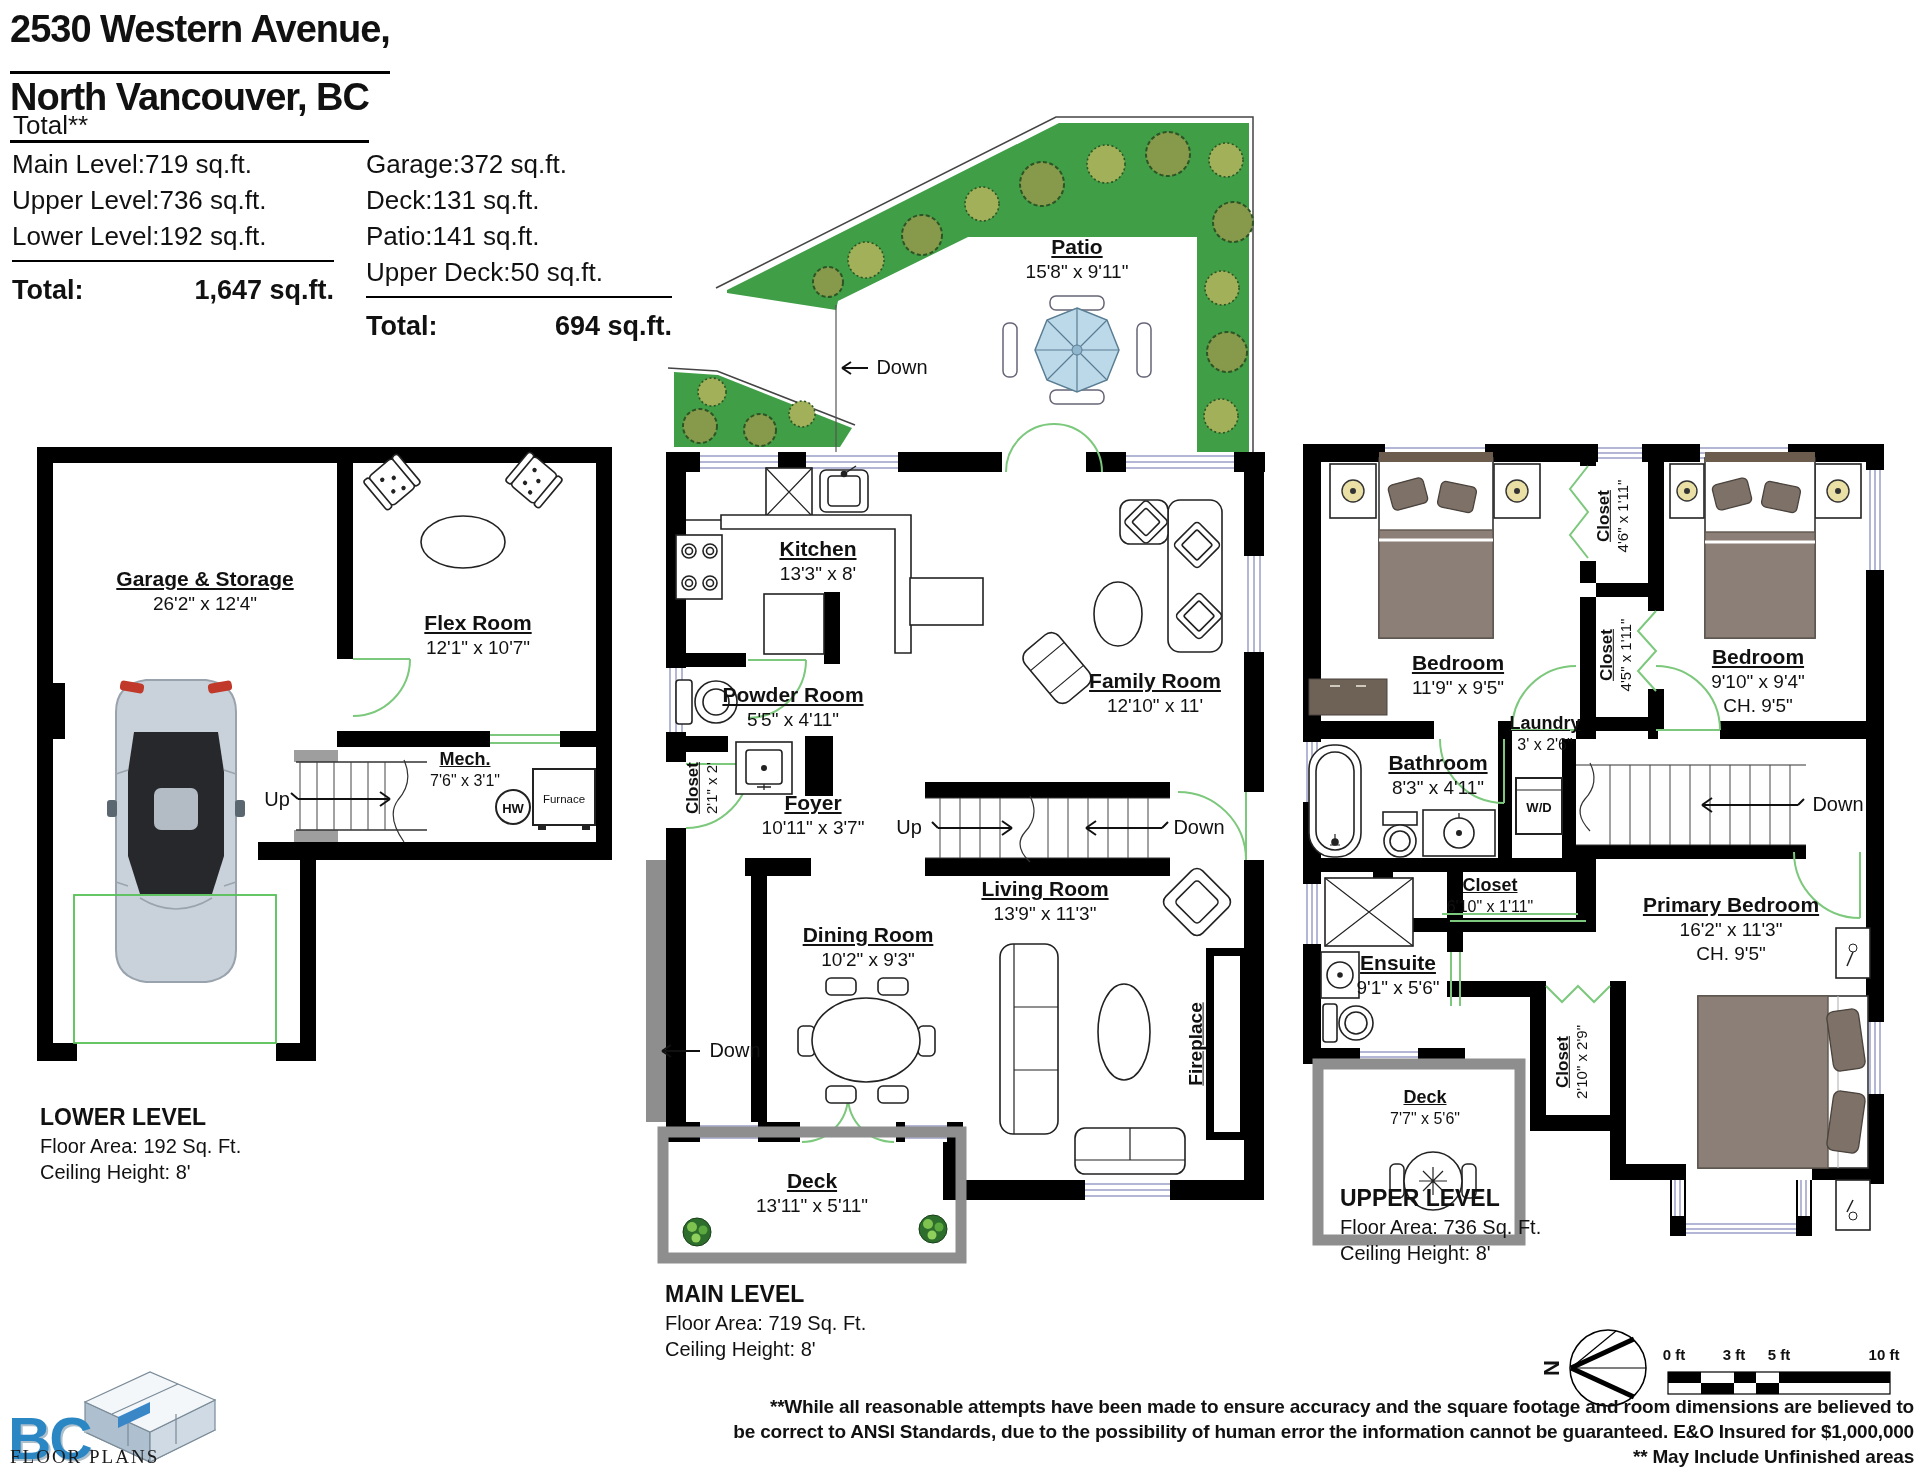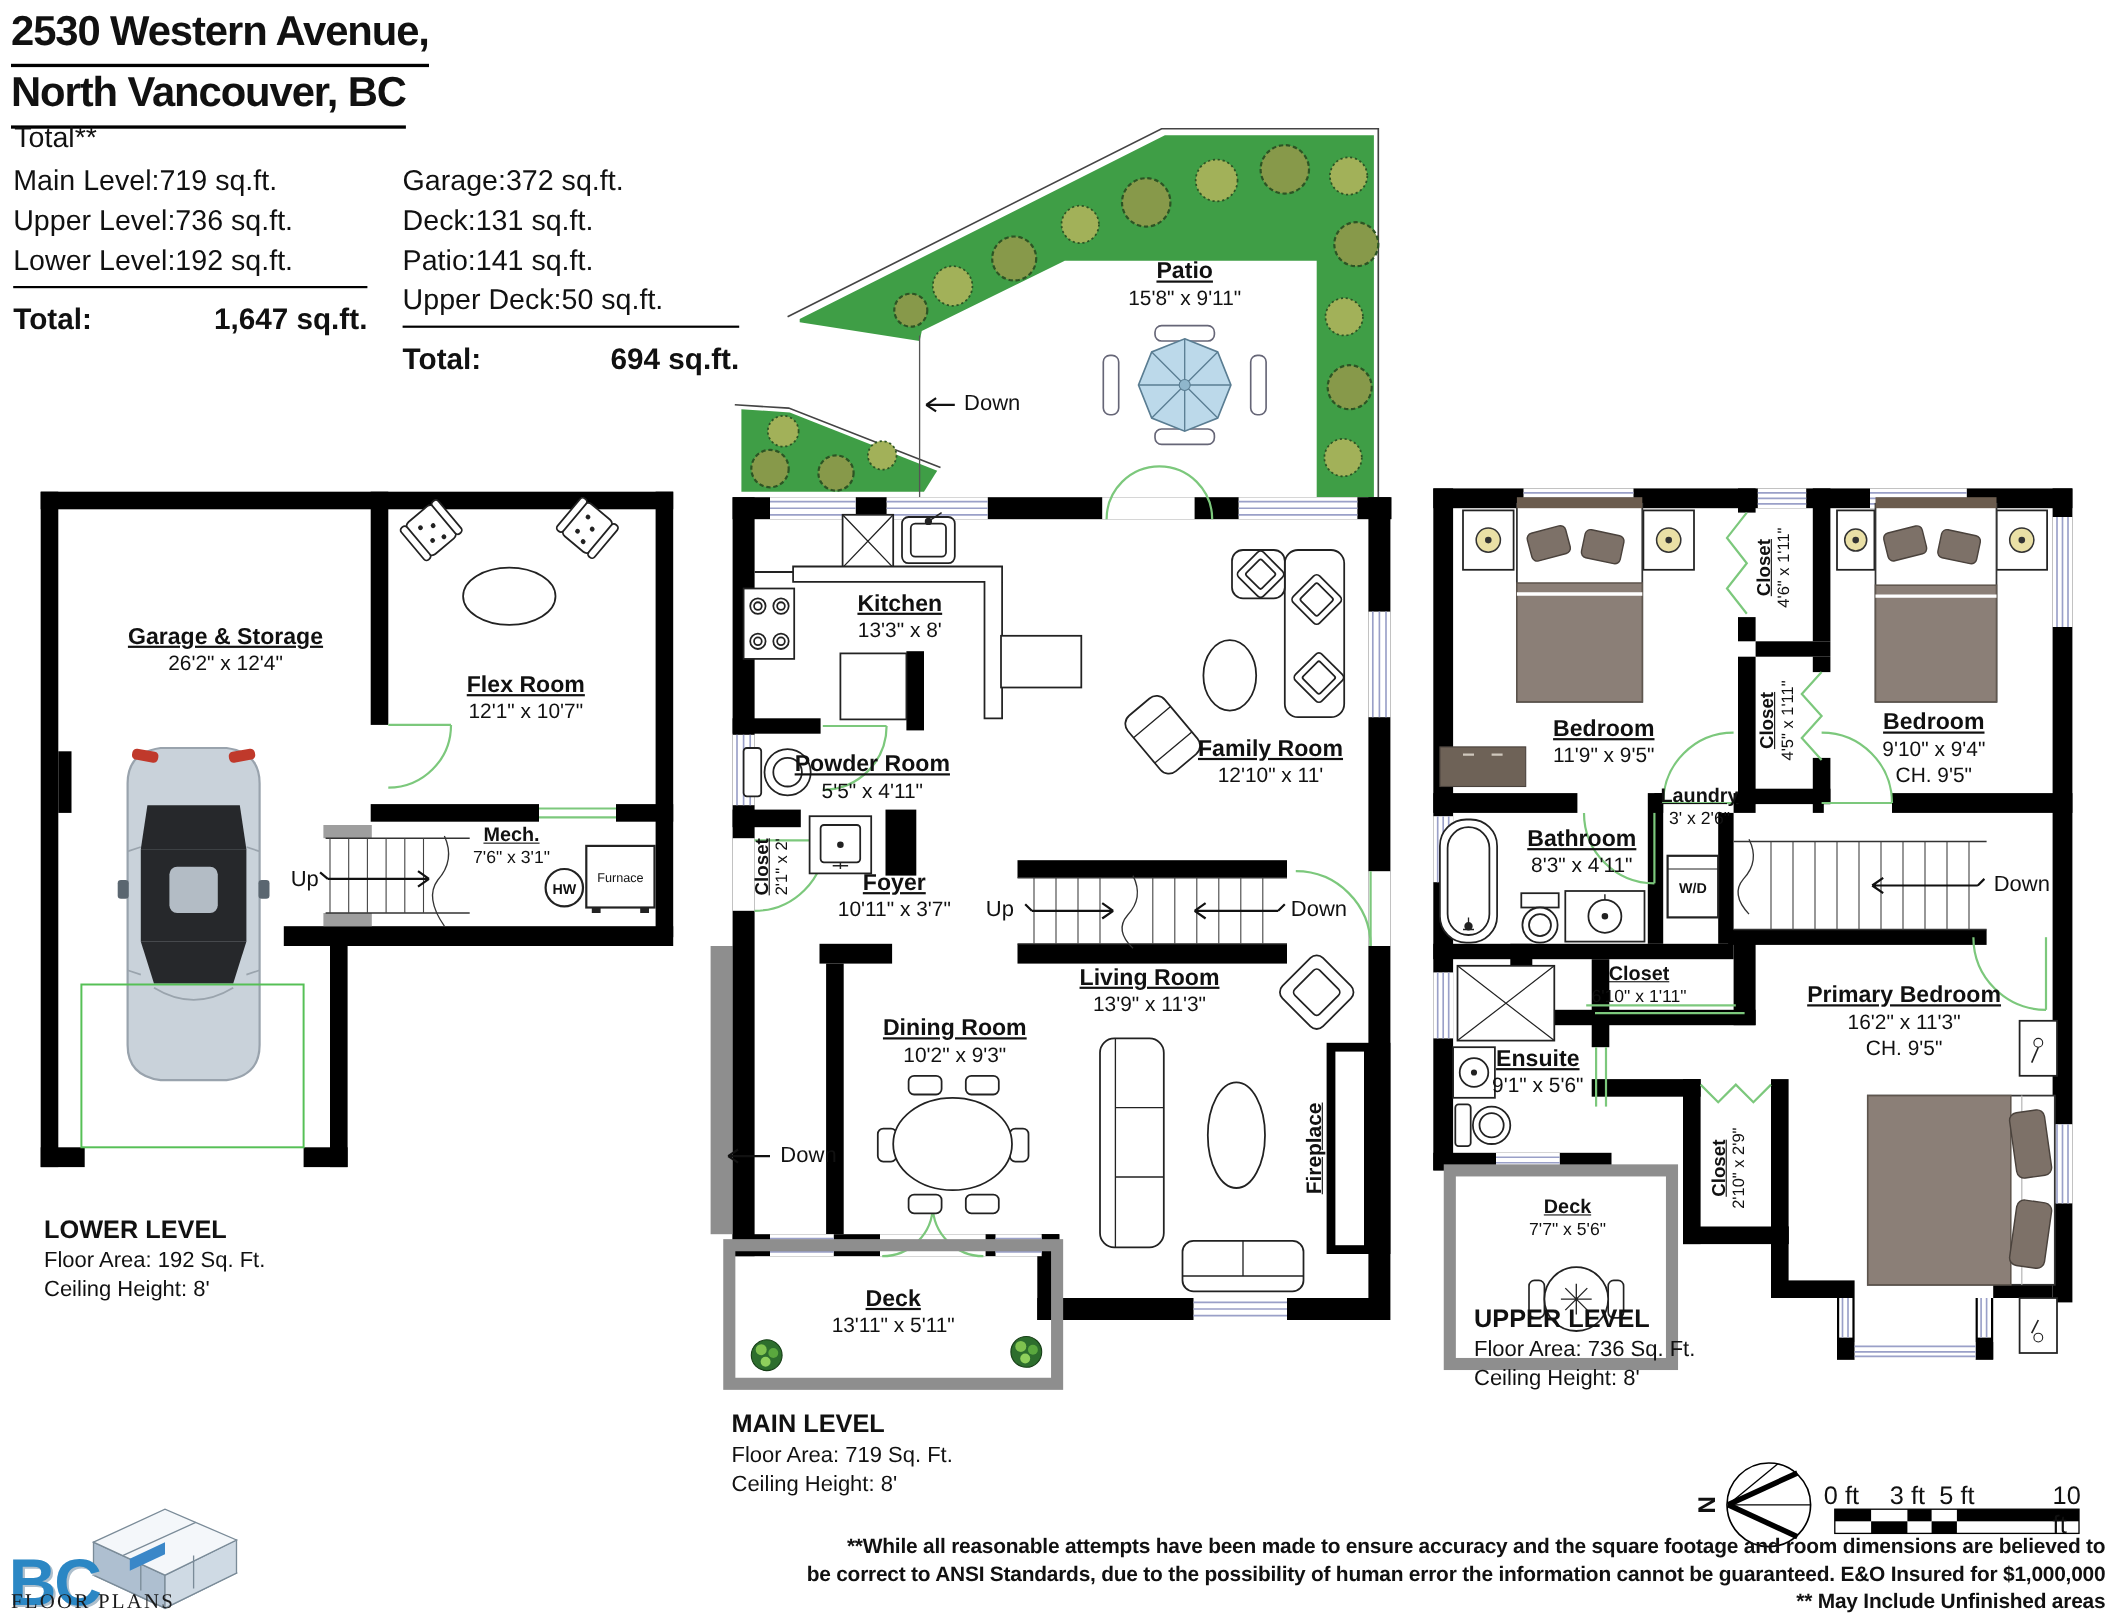--- a/index.html
+++ b/index.html
@@ -2,21 +2,21 @@
 <html><head>
 <meta charset="utf-8">
 <style>
   html,body{margin:0;padding:0;background:#fff;}
   #canvas{position:relative;width:1920px;height:1469px;background:#fff;overflow:hidden;
           font-family:"Liberation Sans",sans-serif;color:#111;}
   #plan-svg{position:absolute;left:0;top:0;}
   .abs{position:absolute;}
   
   .title{left:10px;top:6px;font-weight:bold;font-size:38px;line-height:1.22;letter-spacing:-1px;}
-  .title .tl span{display:inline-block;border-bottom:3px solid #000;padding-bottom:6px;}
+  .title .tl span{display:inline-block;border-bottom:3px solid #000;padding-bottom:19px;}
   .totalnote{left:13px;top:110px;font-size:26px;}
   .acol{font-size:26px;line-height:36px;}
   .acol .arow{display:flex;justify-content:flex-start;}
   .acol .rule{border-top:2.5px solid #000;margin-top:6px;}
   .acol .trow{display:flex;justify-content:space-between;font-weight:bold;font-size:27px;margin-top:10px;}
   #col1{left:12px;top:146px;width:322px;}
   #col2{left:366px;top:146px;width:306px;}
   
   .rm{position:absolute;transform:translateX(-50%);text-align:center;white-space:nowrap;line-height:1.25;}
   .rm .nm{font-weight:bold;text-decoration:underline;font-size:21px;display:block;}
@@ -25,21 +25,21 @@
   .vlabel{position:absolute;white-space:nowrap;text-align:center;line-height:1.2;
           transform:translate(-50%,-50%) rotate(-90deg);}
   .vlabel .nm{font-weight:bold;text-decoration:underline;font-size:17px;display:block;}
   .vlabel .dm{font-size:15px;display:block;}
   .dir{position:absolute;transform:translateX(-50%);font-size:20px;white-space:nowrap;}
   .tiny{position:absolute;transform:translate(-50%,-50%);font-size:13px;font-weight:bold;white-space:nowrap;}
   .cap{position:absolute;line-height:1.3;white-space:nowrap;}
   .cap .t{font-weight:bold;font-size:23px;display:block;}
   .cap .s{font-size:20px;display:block;}
   
-  .scale-lab{position:absolute;transform:translateX(-50%);font-size:23px;font-weight:normal;}
+  .scale-lab{position:absolute;transform:translateX(-50%);font-size:15px;font-weight:bold;}
   .north-n{position:absolute;transform:translate(-50%,-50%) rotate(-90deg);font-size:22px;font-weight:bold;}
   .disclaimer{position:absolute;right:6px;top:1394px;width:1295px;text-align:right;
               font-size:19px;font-weight:bold;line-height:25px;letter-spacing:-0.2px;}
   .logo-bc{position:absolute;left:8px;top:1404px;font-size:60px;font-weight:bold;color:#2b87c4;
            letter-spacing:-2px;text-shadow:2px 2px 0 #aebfcc;}
   .logo-fp{position:absolute;left:10px;top:1446px;font-family:"Liberation Serif",serif;
            font-size:19px;letter-spacing:2px;color:#1a1a1a;}
 </style>
 </head>
 <body>

